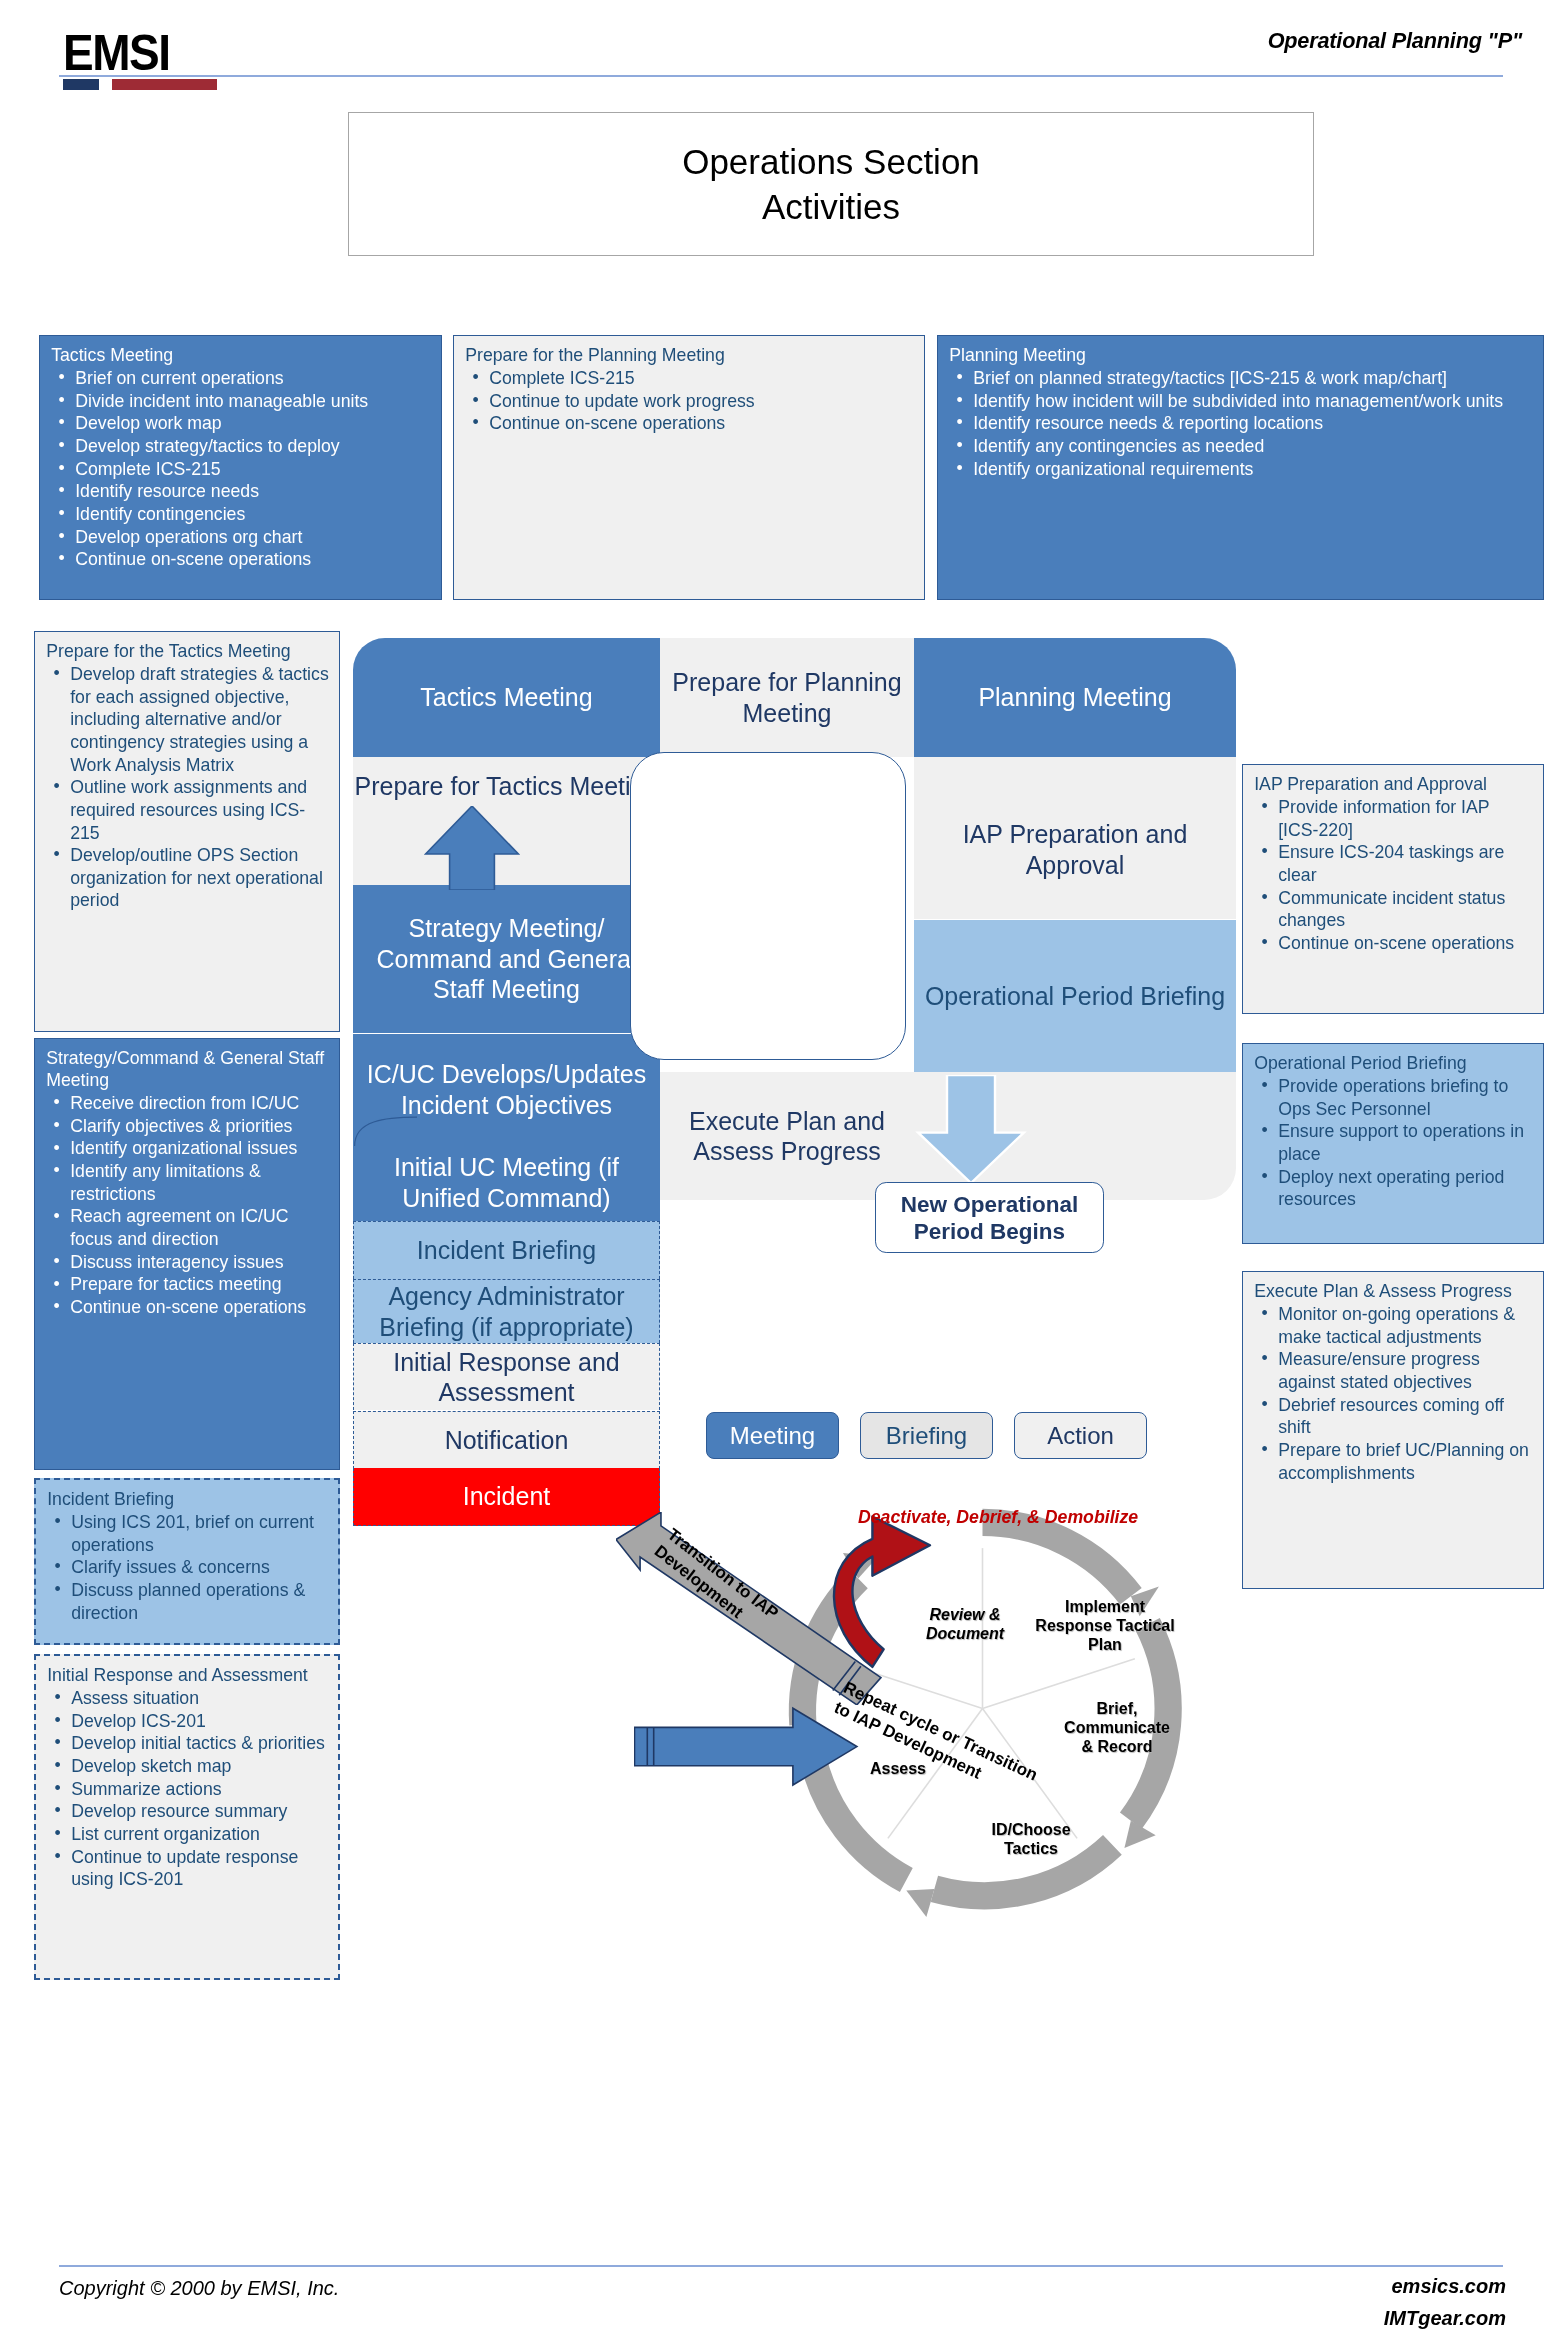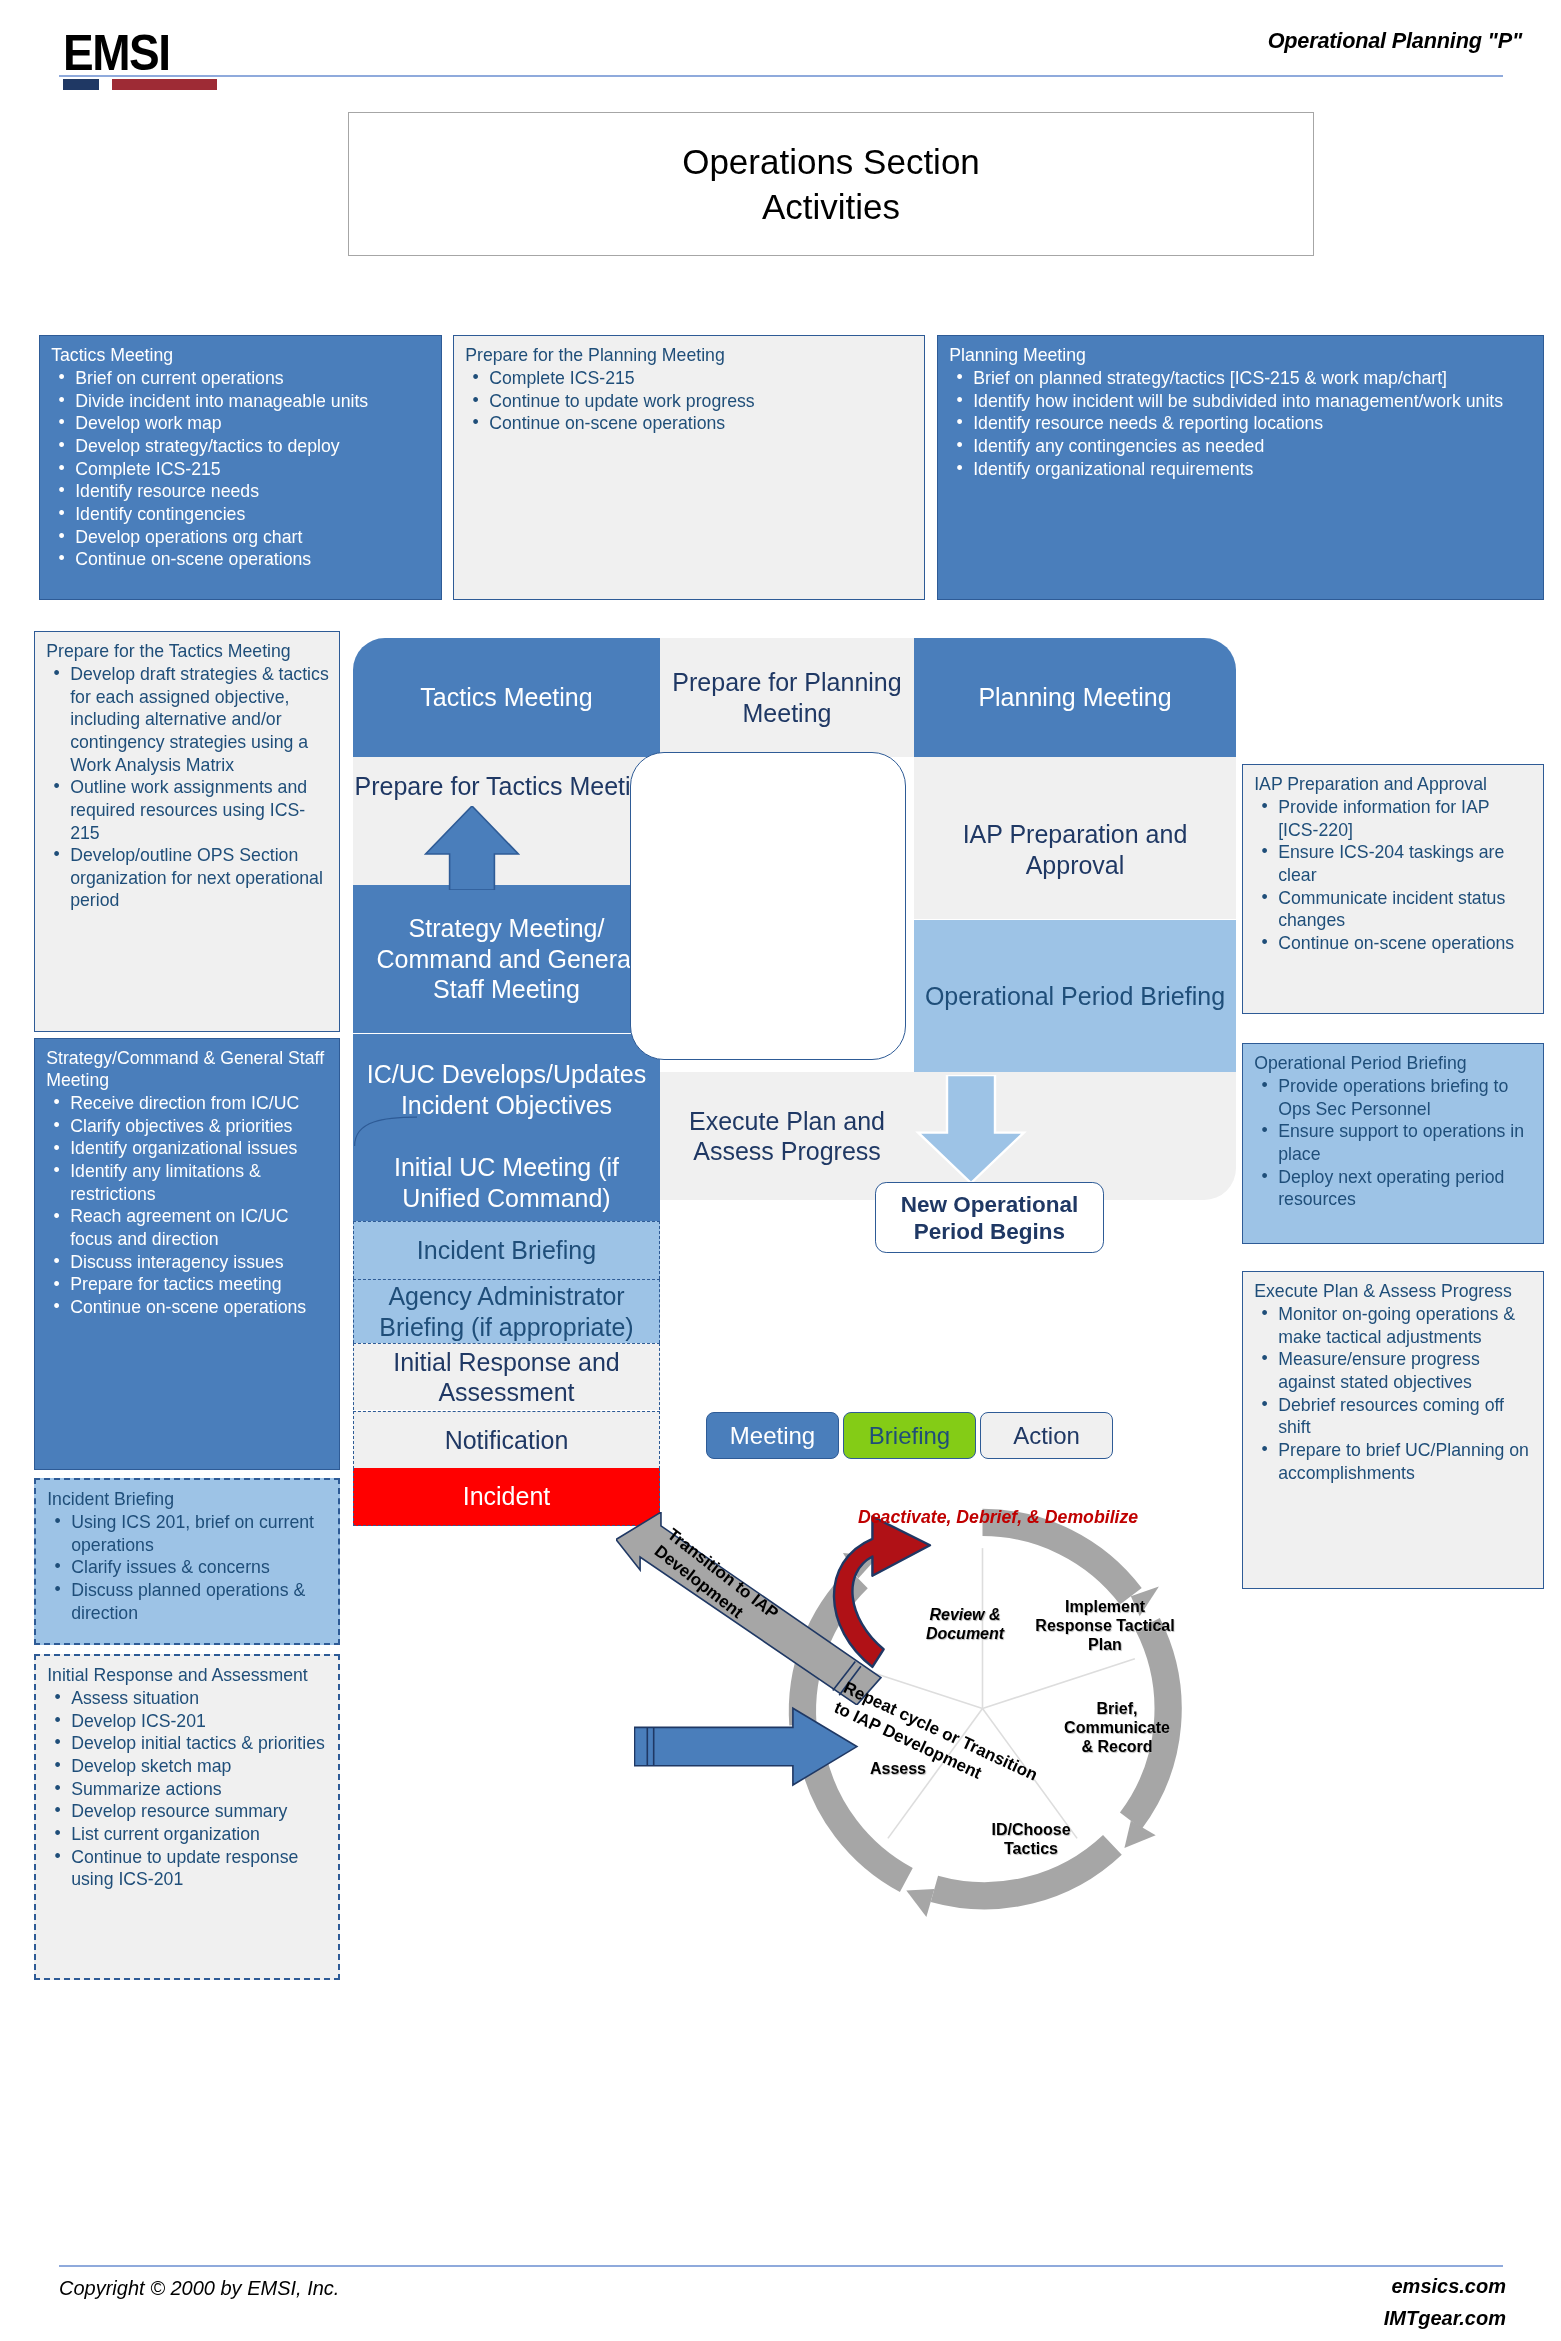--- a/index.html
+++ b/index.html
@@ -76,28 +76,28 @@
 
   
   #new-op {
     position:absolute; left:522px; top:544px; width:229px; height:71px;
     background:#ffffff; border:1.6px solid #2E5B96; border-radius:11.2px;
     display:flex; align-items:center; justify-content:center; text-align:center;
     font-weight:bold; font-size:22.5px; color:#1F3864; line-height:1.2;
   }
 
   
-  #legend { position:absolute; left:706px; top:1412px; display:flex; gap:4px; }
+  #legend { position:absolute; left:706px; top:1412px; display:flex; gap:21px; }
   .lg {
     width:133px; height:47px; border-radius:8px;
     display:flex; align-items:center; justify-content:center;
     font-size:24px; border:1.6px solid #2E5B96;
   }
   .lg-meeting  { background:#4A7EBB; color:#ffffff; }
-  .lg-briefing { background:#84cc16; color:#1F4E79; }
+  .lg-briefing { background:#e5e5e5; color:#1F4E79; }
   .lg-action   { background:#F0F0F0; color:#1F3864; }
 
   
   #wheel { position:absolute; left:766px; top:1492px; width:433px; height:433px; }
   .wlabel {
     position:absolute; text-align:center; font-weight:bold; font-size:16px;
     color:#000; line-height:1.2;
     text-shadow:0.8px 0.8px 0.8px rgba(180,180,180,.9);
   }
   #deact {

